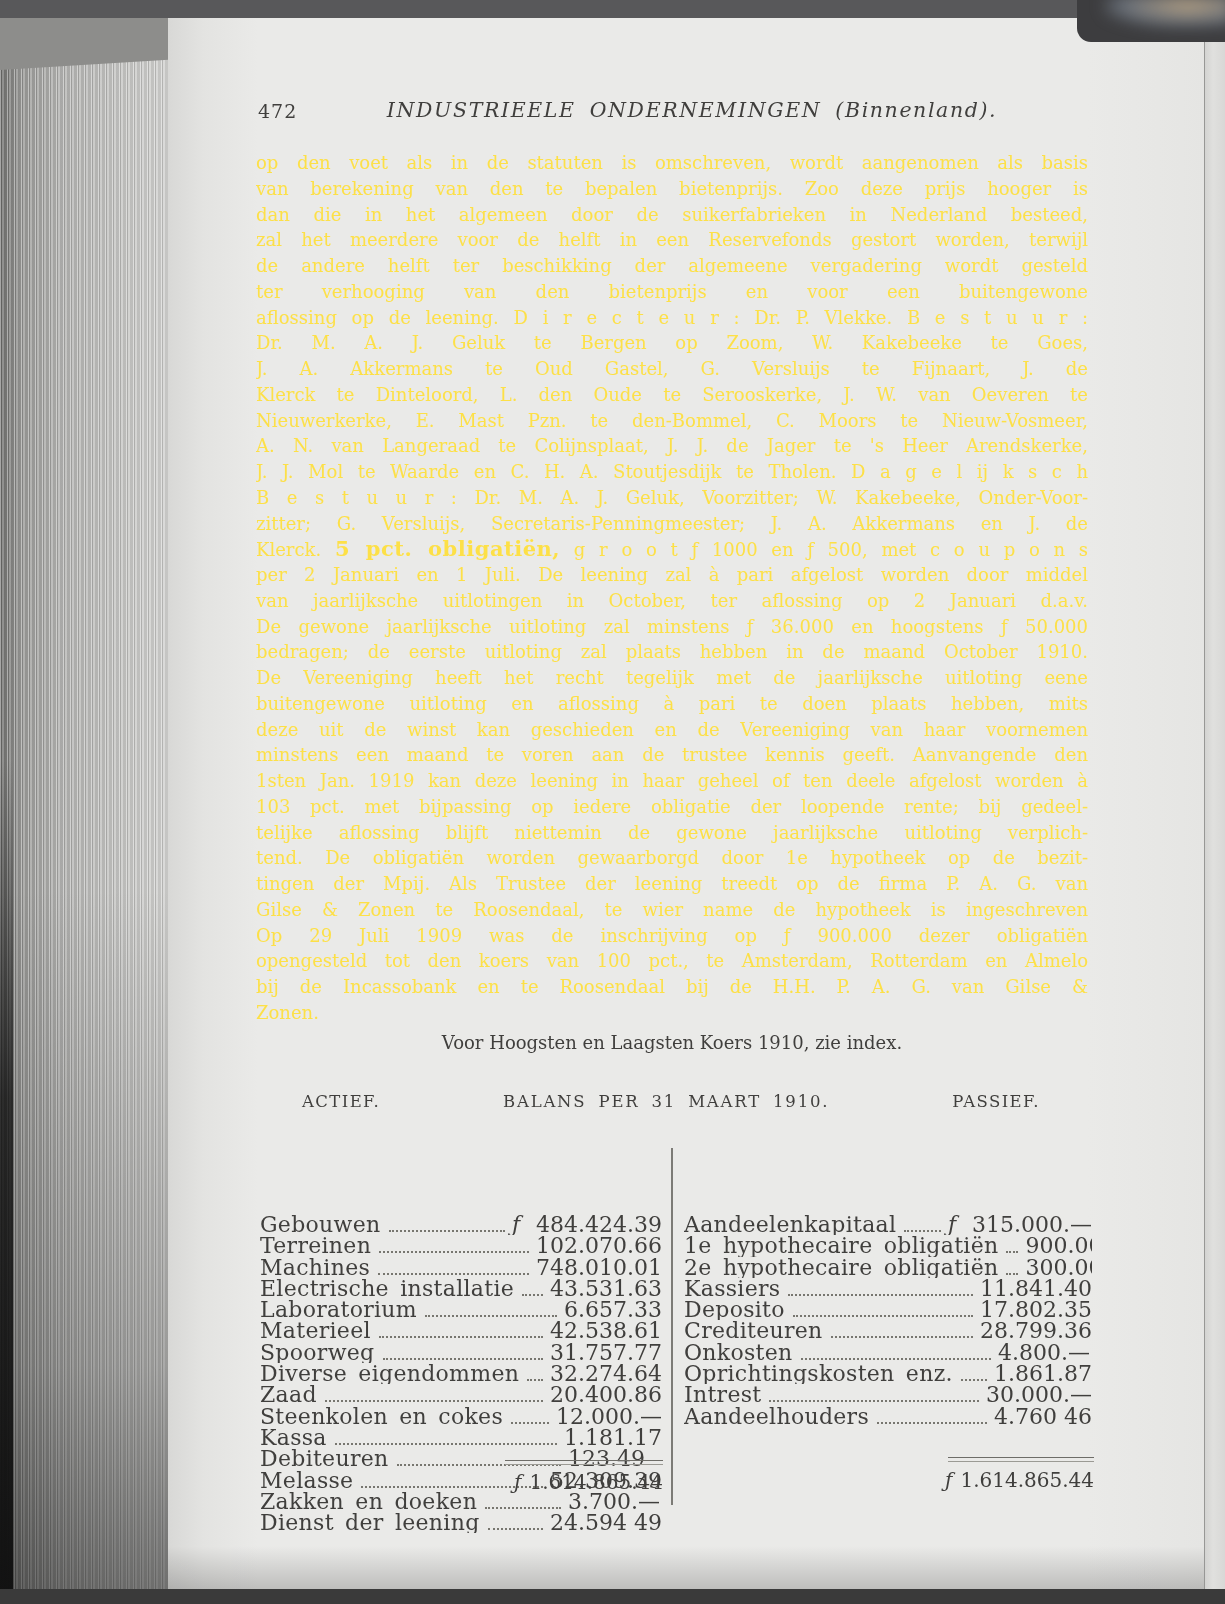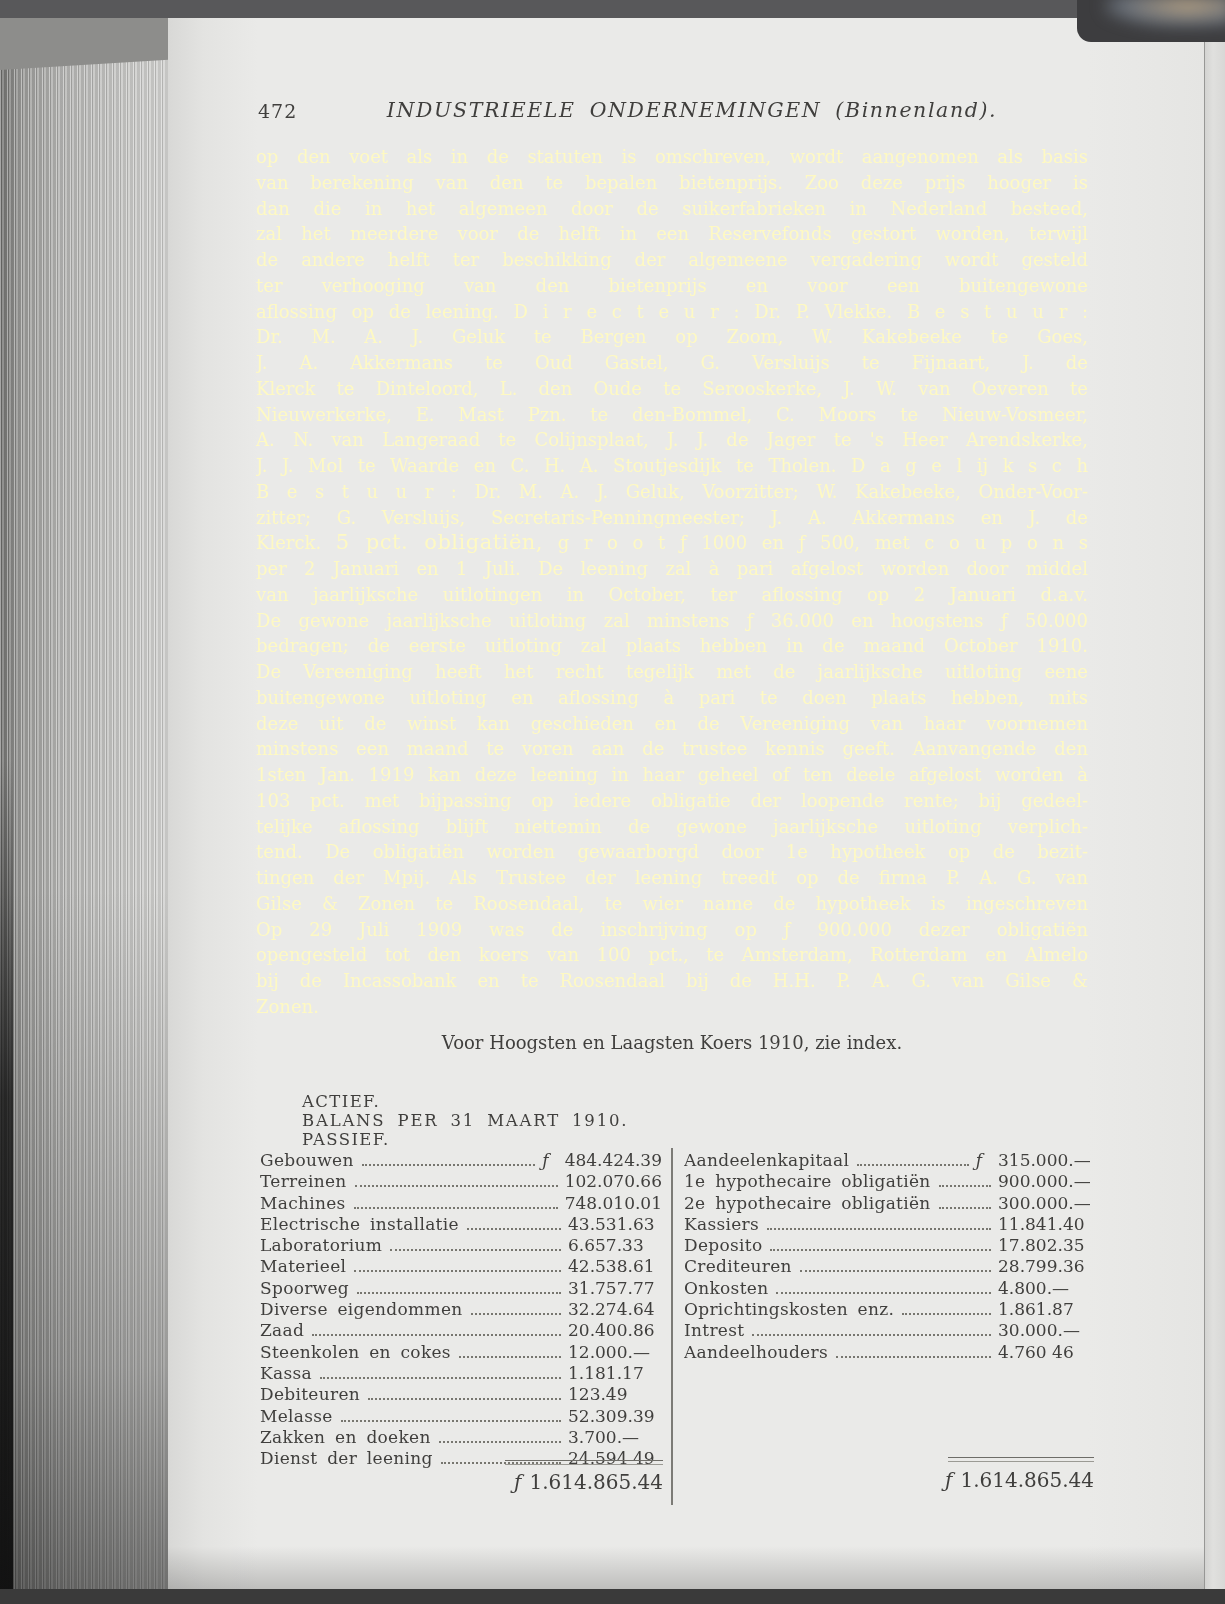--- a/index.html
+++ b/index.html
@@ -32,38 +32,38 @@
     background:linear-gradient(90deg,#d8d8d6 0,#e3e3e1 35px,#eaeae8 90px,#eaeae8 920px,#e5e5e3 100%);}
   .page::after{content:"";position:absolute;left:0;bottom:0;width:100%;height:46px;
     background:linear-gradient(180deg,rgba(0,0,0,0),rgba(0,0,0,.20));}
 
   
   .pagehead{position:absolute;left:256px;top:98px;width:832px;height:30px;z-index:7;}
   .pagenum{position:absolute;left:2px;top:2px;font-size:19px;letter-spacing:1px;}
   .runtitle{display:block;text-align:center;font-style:italic;font-size:20.5px;
     letter-spacing:1.6px;word-spacing:6px;padding-left:40px;}
 
-  .bodytext{position:absolute;left:256px;top:144px;width:832px;z-index:7;
-    font-size:18px;color:#fef9c3;}
+  .bodytext{position:absolute;left:256px;top:150px;width:832px;z-index:7;
+    font-size:18px;color:#fde047;}
   .bl{height:25.75px;line-height:25.75px;text-align:justify;text-align-last:justify;
     overflow:hidden;white-space:nowrap;}
   .bl.lastline{text-align-last:left;}
-  .bold-obl{font-weight:normal;font-size:21px;letter-spacing:.5px;}
+  .bold-obl{font-weight:bold;font-size:21px;letter-spacing:.5px;}
 
   .indexnote{position:absolute;left:256px;top:1032px;width:832px;text-align:center;
     font-size:18px;z-index:7;}
 
   .balhead{position:absolute;left:256px;top:1092px;width:832px;z-index:7;
     display:flex;justify-content:space-between;align-items:baseline;
-    font-size:16.5px;letter-spacing:1.4px;padding:0;flex-direction:column;}
+    font-size:16.5px;letter-spacing:1.4px;padding:0;}
   .balhead .lh{margin-left:46px;}
   .balhead .rh{margin-right:48px;}
   .balhead .bt{letter-spacing:1.8px;word-spacing:5px;}
 
-  .tcol{position:absolute;top:1150px;z-index:7;font-size:17px;}
+  .tcol{position:absolute;top:1214px;z-index:7;font-size:22px;}
   .tcol.actief{left:260px;width:402px;}
   .tcol.passief{left:684px;width:408px;}
   .trow{display:flex;align-items:baseline;height:21.3px;line-height:21.3px;overflow:hidden;}
   .tlabel{white-space:nowrap;word-spacing:4px;letter-spacing:.3px;}
   .leader{flex:1;border-bottom:2px dotted #77766f;margin:0 7px 4px 8px;min-width:12px;}
   .tcur{font-style:italic;}
   .tcur:not(:empty){margin-right:16px;}
   .tval{min-width:94px;text-align:left;white-space:nowrap;}
 
   .divider{position:absolute;left:671px;top:1148px;width:2px;height:357px;background:#7c7b76;z-index:7;}

